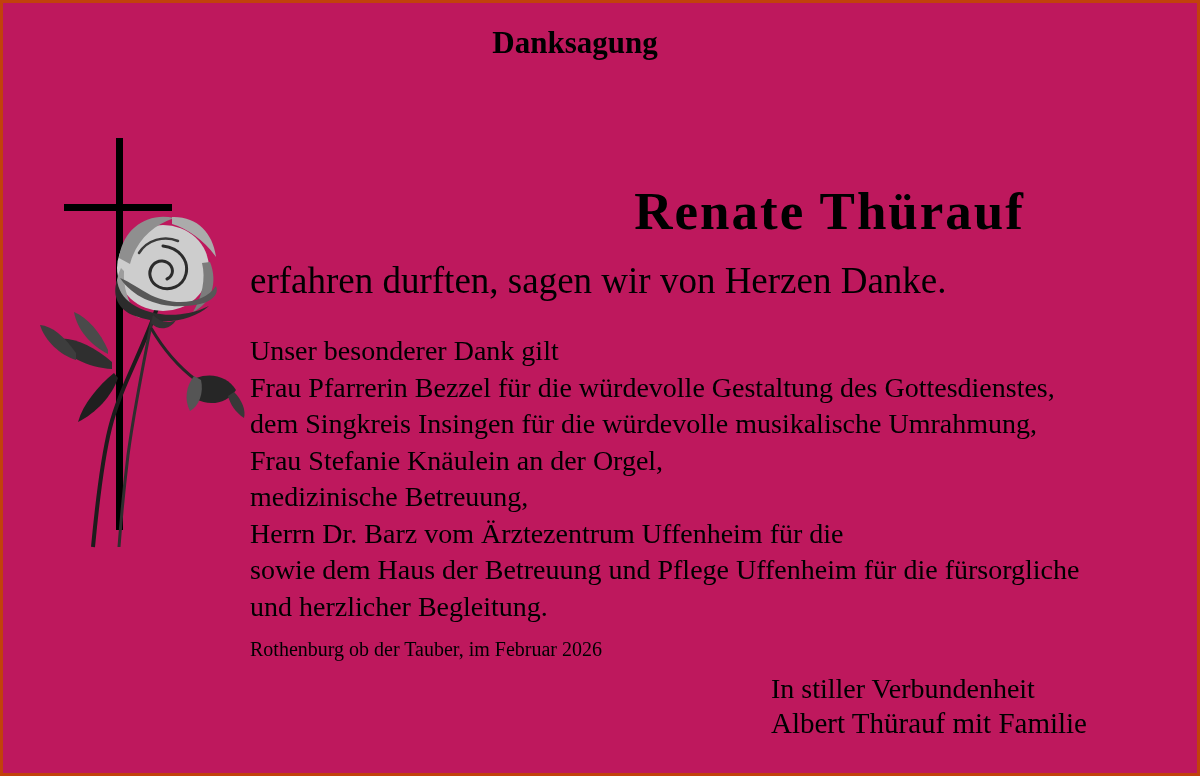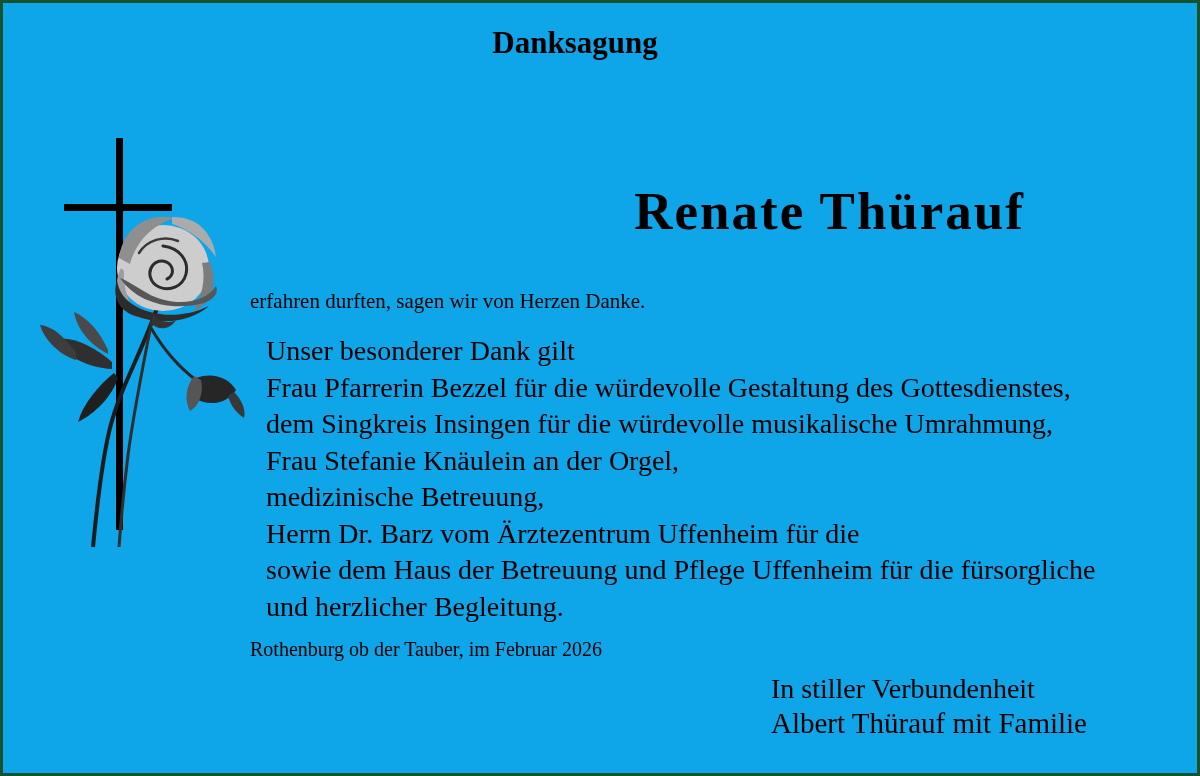--- a/index.html
+++ b/index.html
@@ -4,22 +4,22 @@
 <style>
   html, body {
     margin: 0;
     padding: 0;
     background: #ffffff;
   }
   .sheet {
     position: relative;
     width: 1200px;
     height: 776px;
-    background: #0ea5e9;
-    border: 3px solid #14532d;
+    background: #be185d;
+    border: 3px solid #c2410c;
     box-sizing: border-box;
     overflow: hidden;
     font-family: "Liberation Serif", "DejaVu Serif", serif;
     color: #000000;
   }
   .title {
     position: absolute;
     top: 20px;
     left: 247px;
     width: 650px;
@@ -44,34 +44,33 @@
     width: 775px;
     text-align: right;
     font-size: 53px;
     font-weight: bold;
     letter-spacing: 2px;
     line-height: 72px;
     white-space: nowrap;
   }
   .after-name {
     position: absolute;
-    top: 280px;
+    top: 260px;
     left: 247px;
-    font-size: 21px;
+    font-size: 37px;
     line-height: 36.5px;
     white-space: nowrap;
   }
   .thanks {
     position: absolute;
     top: 330px;
     left: 247px;
     font-size: 28px;
     line-height: 36.5px;
     white-space: nowrap;
-    margin-left: 16px;
   }
   .place-date {
     position: absolute;
     top: 628px;
     left: 247px;
     font-size: 20px;
     line-height: 36.5px;
     white-space: nowrap;
   }
   .closing {

